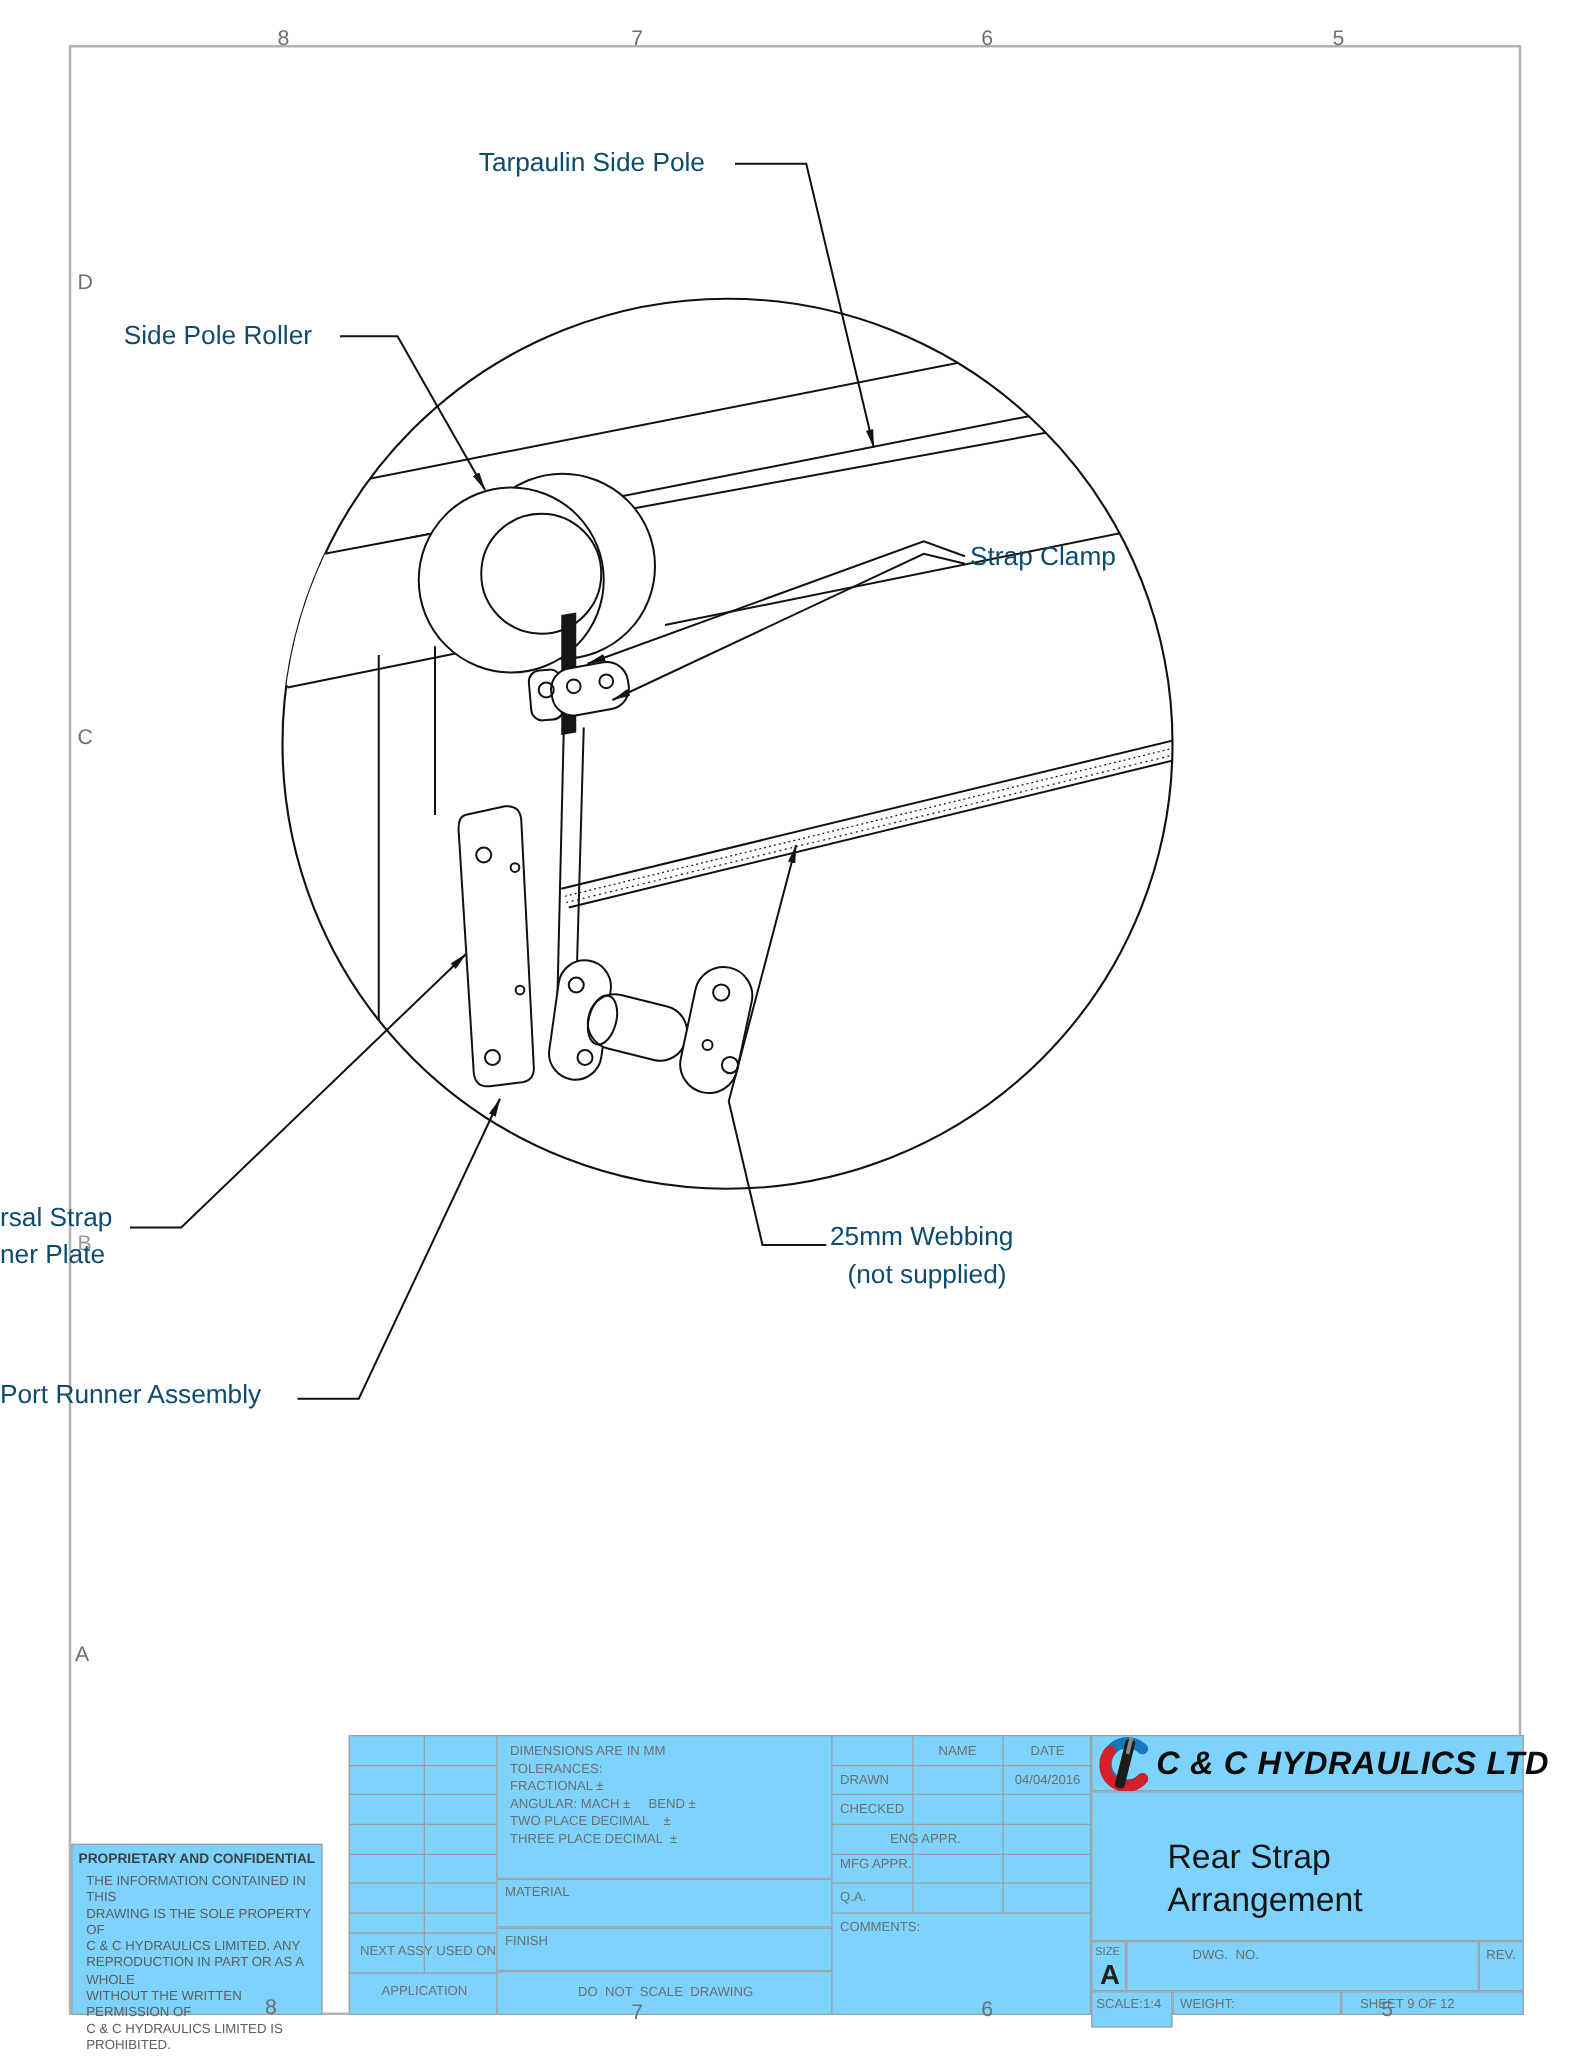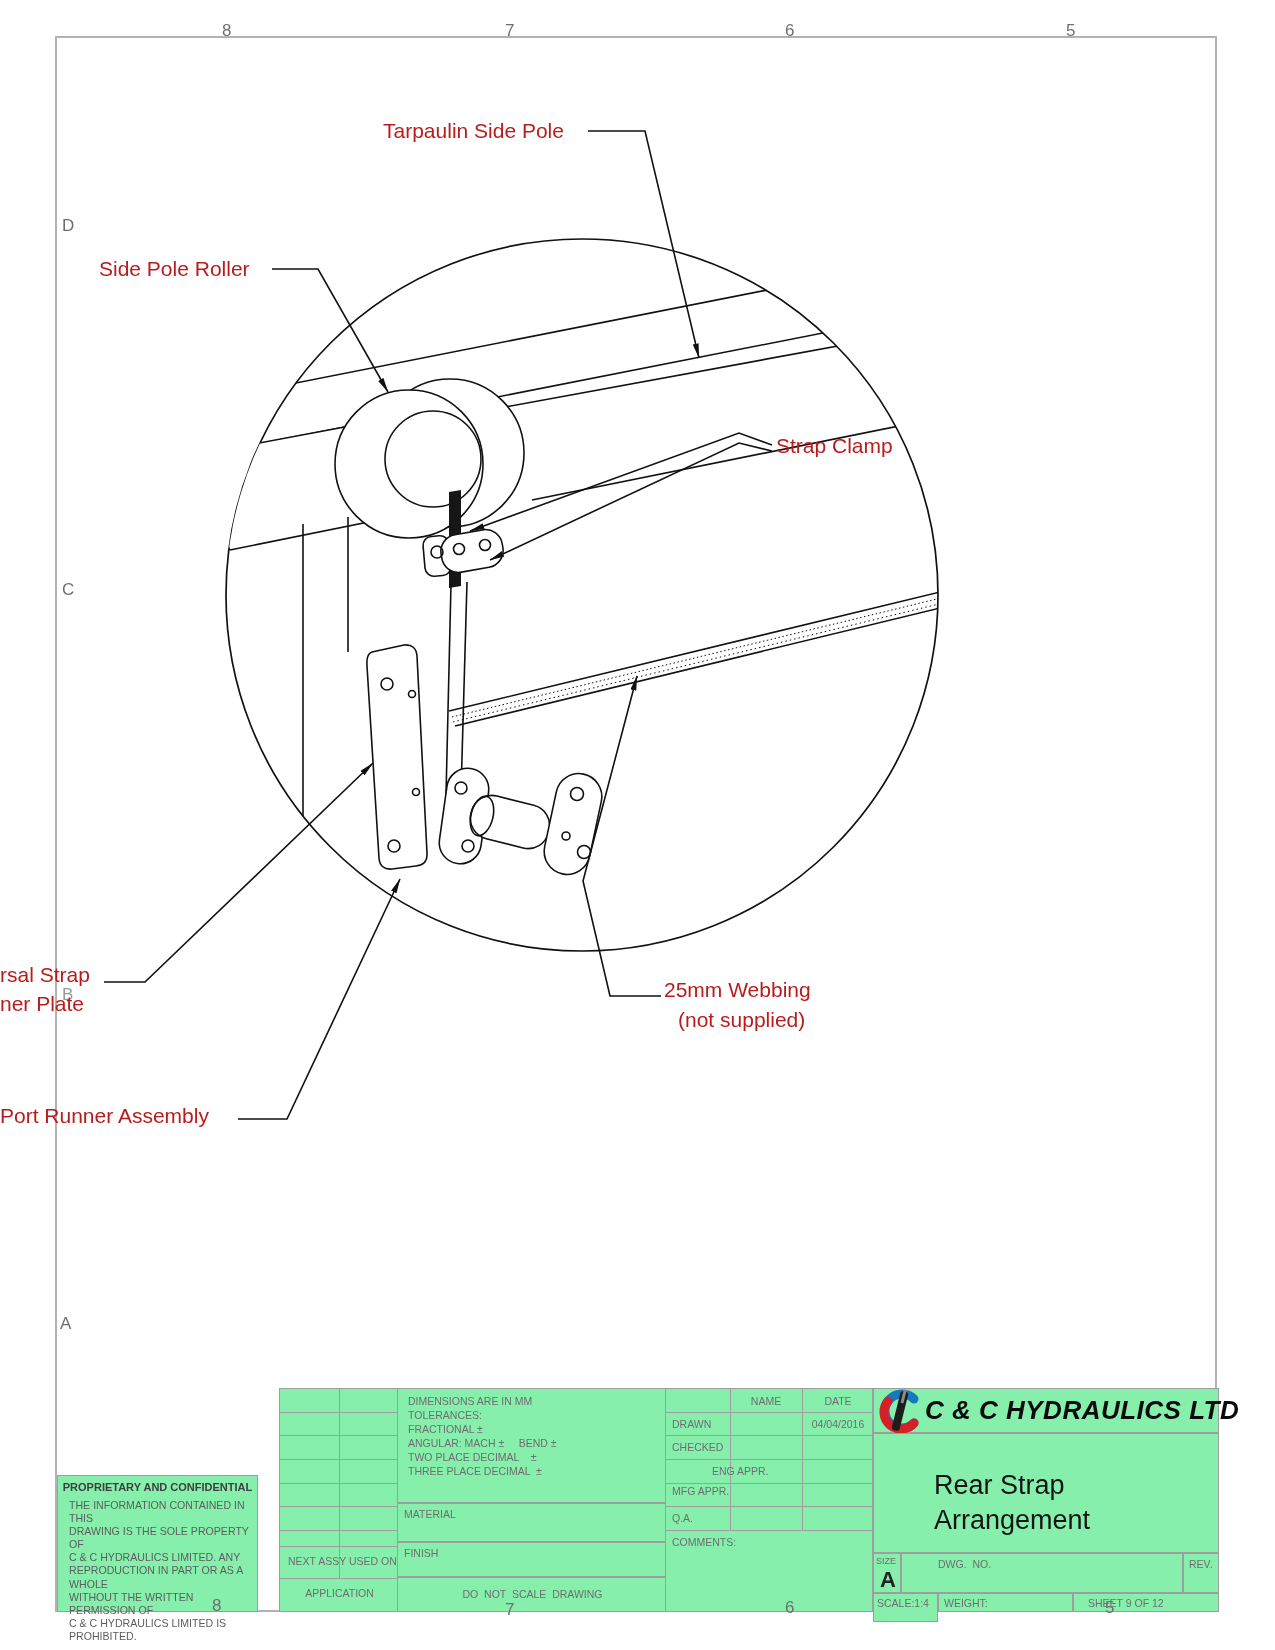--- a/index.html
+++ b/index.html
@@ -1,22 +1,22 @@
 <!DOCTYPE html>
 <html><head>
 <meta charset="utf-8">
 <style>
   html,body{margin:0;padding:0;background:#ffffff;}
   #page{position:relative;width:1275px;height:1650px;background:#fff;overflow:hidden;
         font-family:"Liberation Sans",sans-serif;}
   .frame{position:absolute;left:55px;top:36px;width:1162px;height:1576px;
          border:2.5px solid #b2b2b2;box-sizing:border-box;}
   .zone{position:absolute;color:#6f6f6f;font-size:17px;z-index:3;background:transparent;}
-  .lbl{position:absolute;color:#b91c1c;font-size:21px;white-space:nowrap;z-index:4;}
-  .tb{position:absolute;border:1.5px solid #9e9e9e;box-sizing:border-box;background:#86efac;}
+  .lbl{position:absolute;color:#0c4a6e;font-size:21px;white-space:nowrap;z-index:4;}
+  .tb{position:absolute;border:1.5px solid #9e9e9e;box-sizing:border-box;background:#7dd3fc;}
   .tbtxt{position:absolute;color:#6e6e6e;font-size:10.5px;white-space:pre;}
   .hline{position:absolute;height:0;border-top:1.5px solid #9e9e9e;}
   .vline{position:absolute;width:0;border-left:1.5px solid #9e9e9e;}
   svg{position:absolute;left:0;top:0;}
   .proptitle{position:absolute;color:#3f3f3f;font-size:11px;font-weight:bold;width:100%;text-align:center;}
   .propbody{position:absolute;color:#5d5d5d;font-size:10.6px;line-height:13.1px;white-space:pre-line;}
   .bigtitle{position:absolute;color:#151515;font-size:27px;white-space:nowrap;}
   .company{position:absolute;color:#0b0b0b;font-size:26px;font-weight:bold;font-style:italic;
            white-space:nowrap;letter-spacing:.5px;z-index:5;}
   .sizeA{position:absolute;color:#222;font-size:22px;font-weight:bold;}
@@ -206,21 +206,21 @@
   <div class="tb" style="left:873px;top:1433px;width:346px;height:120px;">
     <div class="bigtitle" style="left:60px;top:36px;">Rear Strap</div>
     <div class="bigtitle" style="left:60px;top:71px;">Arrangement</div>
   </div>
 
   <div class="tb" style="left:873px;top:1553px;width:28px;height:40px;">
     <div class="tbtxt" style="left:2px;top:2px;font-size:9px;">SIZE</div>
     <div class="sizeA" style="left:6px;top:13px;">A</div>
   </div>
   <div class="tb" style="left:901px;top:1553px;width:282px;height:40px;">
-    <div class="tbtxt" style="left:0;top:4px;padding-left:36px;">DWG.  NO.</div>
+    <div class="tbtxt" style="left:16px;top:4px;padding-left:36px;">DWG.  NO.</div>
   </div>
   <div class="tb" style="left:1183px;top:1553px;width:36px;height:40px;">
     <div class="tbtxt" style="left:5px;top:4px;">REV.</div>
   </div>
 
   <div class="tb" style="left:873px;top:1593px;width:65px;height:29px;">
     <div class="tbtxt" style="left:3px;top:3px;">SCALE:1:4</div>
   </div>
   <div class="tb" style="left:938px;top:1593px;width:135px;height:19px;">
     <div class="tbtxt" style="left:5px;top:3px;">WEIGHT:</div>

